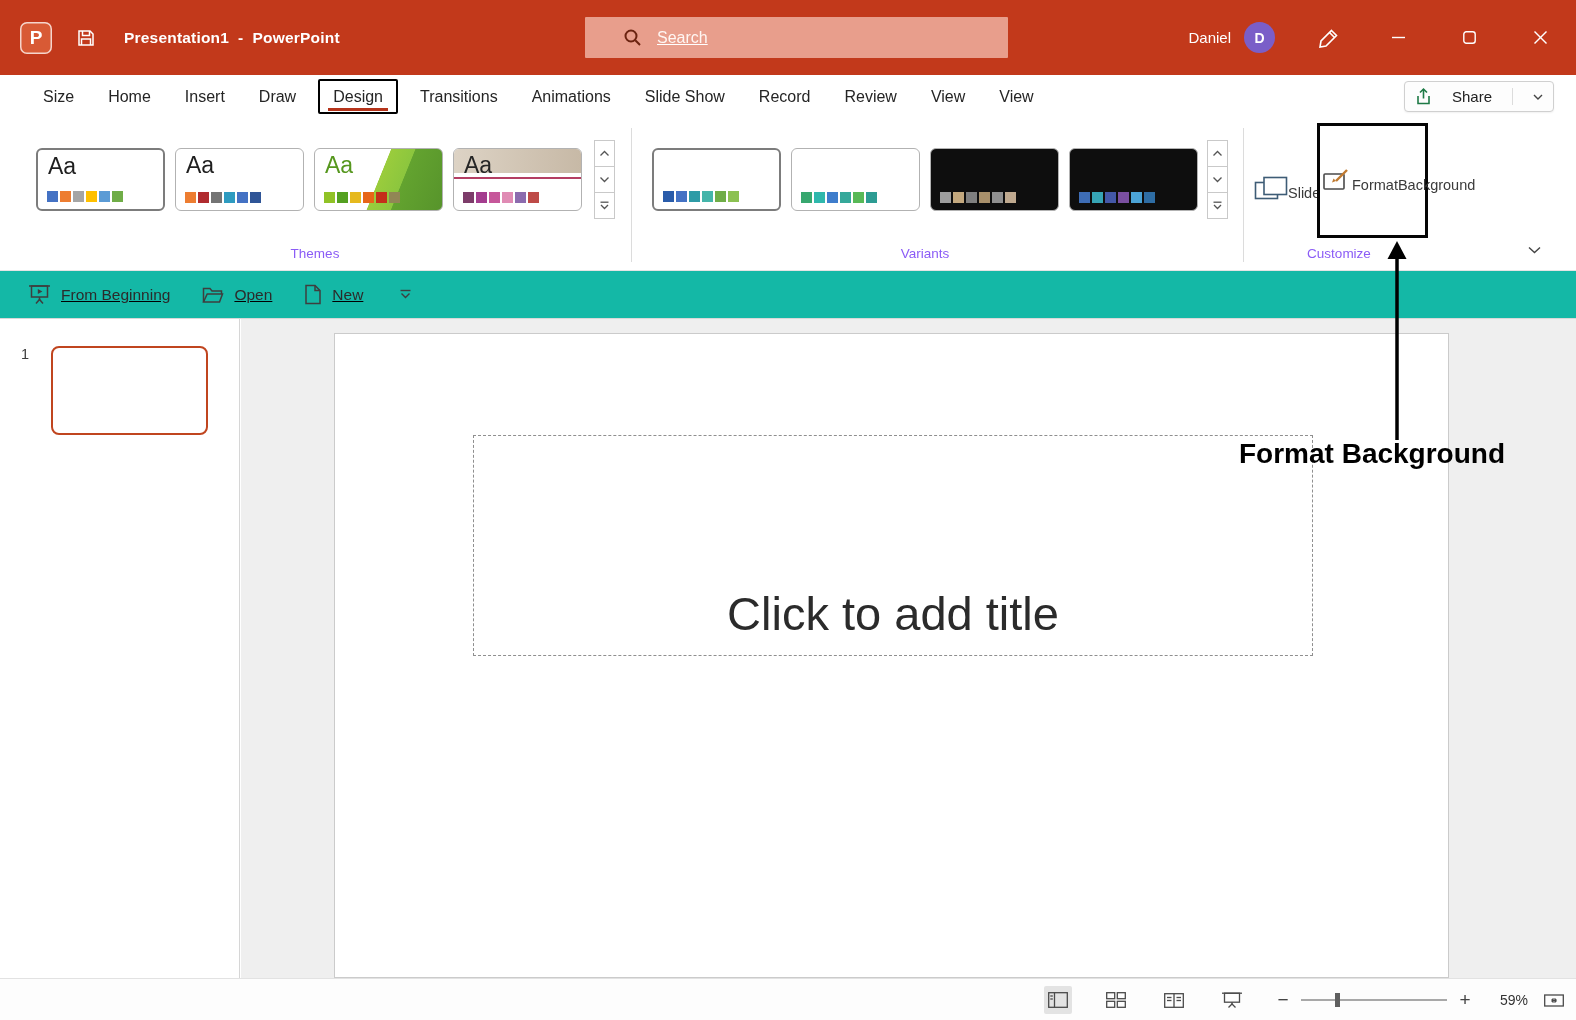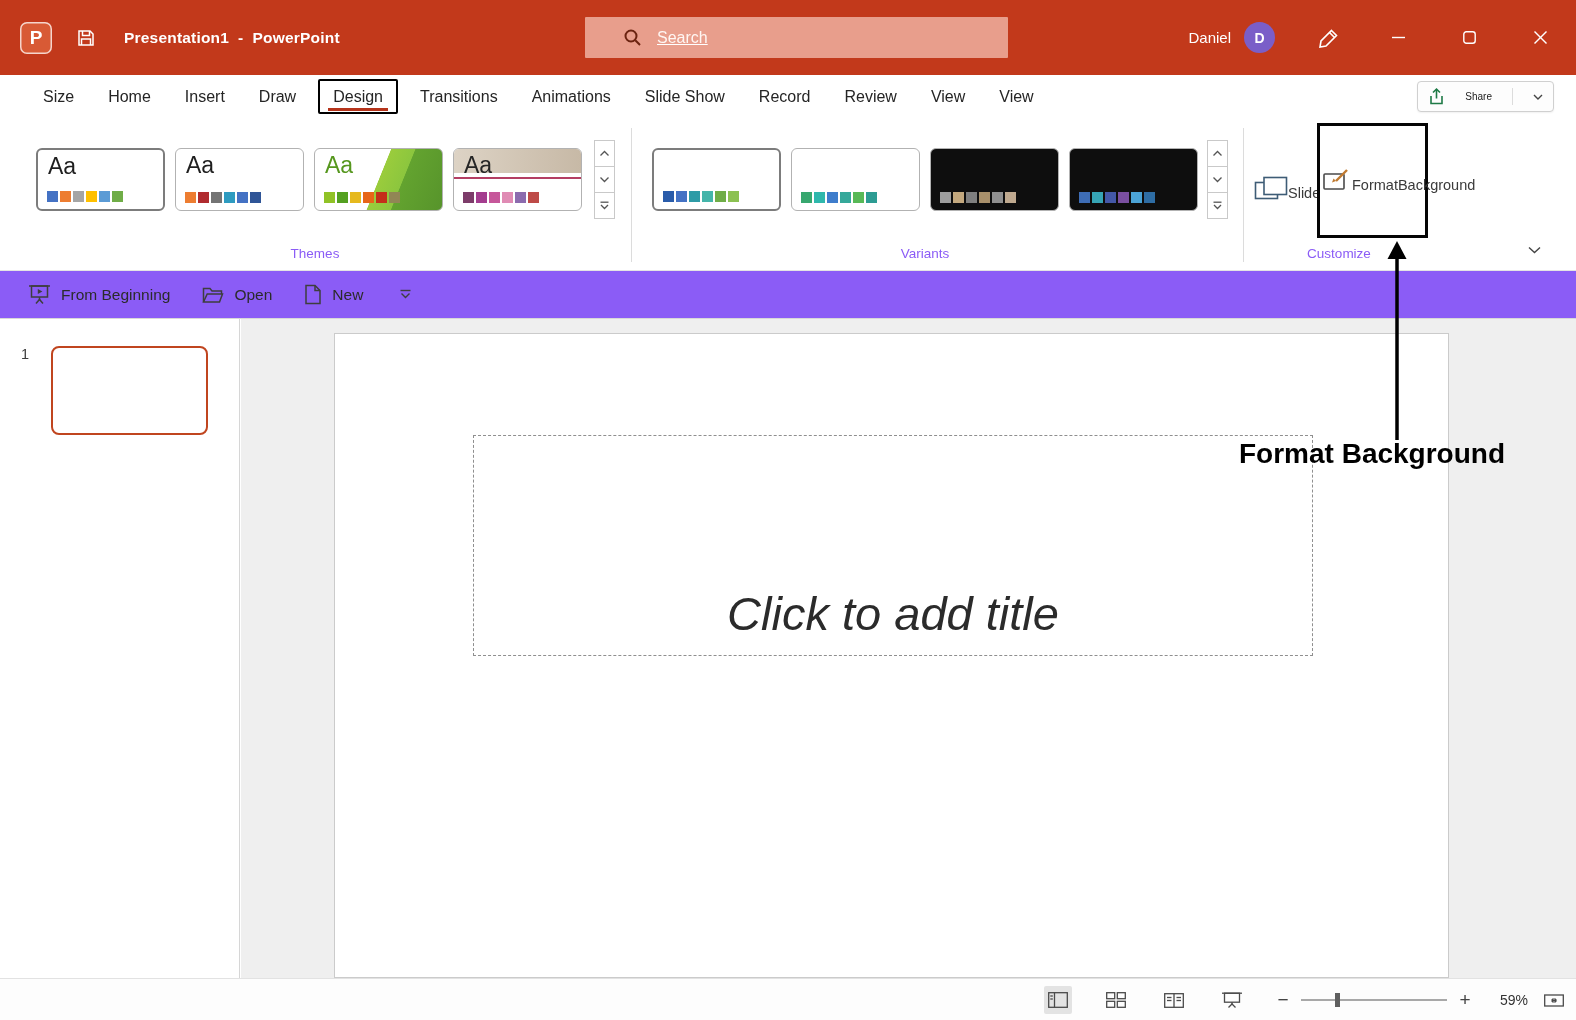--- a/index.html
+++ b/index.html
@@ -19,21 +19,21 @@
 .user-name { font-size:15px; margin-right:13px; cursor:pointer; }
 .avatar { width:31px; height:31px; border-radius:50%; background:#7A5EC8; display:flex; align-items:center; justify-content:center; font-size:14px; font-weight:700; cursor:pointer; }
 .pen { margin-left:42px; margin-right:22px; display:flex; cursor:pointer; }
 .winbtn { width:71px; height:75px; display:flex; align-items:center; justify-content:center; cursor:pointer; }
 
 
 .tabrow { position:absolute; top:75px; left:0; width:100%; height:43px; background:#fff; display:flex; align-items:center; padding-left:26px; }
 .rtab { font-size:16px; color:#252525; padding:0 17px; line-height:43px; cursor:pointer; white-space:nowrap; }
 .rtab.active { line-height:31px; border:2.5px solid #000; border-radius:2px; padding:0 13px; position:relative; margin:0 5px; }
 .rtab.active::after { content:""; position:absolute; left:8px; right:8px; bottom:1px; height:3px; background:#B5331A; }
-.share-btn { position:absolute; right:22px; top:6px; height:31px; border:1px solid #D0D0D0; border-radius:4px; background:#FDFDFD; display:flex; align-items:center; padding:0 10px; gap:20px; font-size:10px; color:#222; box-shadow:0 1px 2px rgba(0,0,0,.06); cursor:pointer; }
+.share-btn { position:absolute; right:22px; top:6px; height:31px; border:1px solid #D0D0D0; border-radius:4px; background:#FDFDFD; display:flex; align-items:center; padding:0 10px; gap:20px; font-size:15px; color:#222; box-shadow:0 1px 2px rgba(0,0,0,.06); cursor:pointer; }
 .share-div { width:1px; height:17px; background:#DCDCDC; }
 
 
 .ribbon { position:absolute; top:118px; left:0; width:100%; height:153px; background:#fff; border-bottom:1px solid #E4E4E4; }
 .tcard,.vcard { position:absolute; width:129px; height:63px; top:30px; background:#fff; border:1px solid #B2B2B2; border-radius:6px; cursor:pointer; overflow:hidden; }
 .selected-card { border:2px solid #7C7C7C; }
 .t1{left:36px}.t2{left:175px}.t3{left:314px}.t4{left:453px}
 .v1{left:652px}.v2{left:791px}.v3{left:930px}.v4{left:1069px}
 .aa { position:absolute; left:10px; top:3px; font-size:23px; color:#1F1F1F; z-index:2; }
 .sws { position:absolute; left:9px; bottom:7px; display:flex; gap:2px; z-index:2; }
@@ -49,31 +49,31 @@
 .glabel { position:absolute; top:128px; font-size:13.5px; color:#8b5cf6; text-align:center; }
 .gl-themes{left:36px; width:558px;} .gl-variants{left:652px; width:546px;} .gl-customize{left:1243px; width:192px;}
 .bigbtn { position:absolute; display:flex; flex-direction:row; align-items:center; cursor:pointer; color:#3B3B3B; font-size:14.5px; line-height:20px; text-align:center; }
 .slide-size { left:1254px; top:8px; width:64px; height:122px; padding-top:12px; }
 .format-bg { left:1317px; top:5px; width:111px; height:115px; border:3px solid #050505; padding-top:9px; background:#fff; }
 .bicon { margin-bottom:7px; display:flex; }
 .lbl-line { display:flex; align-items:center; gap:4px; }
 .collapse-chev { position:absolute; left:1519px; top:120px; width:30px; height:24px; display:flex; align-items:center; justify-content:center; cursor:pointer; }
 
 
-.quickrow { position:absolute; top:271px; left:0; width:100%; height:48px; background:#8b5cf6; border-bottom:1px solid #D8D8D8; display:flex; align-items:center; padding-left:28px; }
+.quickrow { position:absolute; top:271px; left:0; width:100%; height:48px; background:#14b8a6; border-bottom:1px solid #D8D8D8; display:flex; align-items:center; padding-left:28px;text-decoration:underline; }
 .qbtn { display:flex; align-items:center; gap:10px; font-size:15.5px; color:#2B2B2B; margin-right:32px; cursor:pointer; white-space:nowrap; }
 .qcaret { margin-left:4px; cursor:pointer; display:flex; }
 
 
 .main { position:absolute; top:319px; left:0; width:100%; height:659px; }
 .thumbs { position:absolute; left:0; top:0; width:240px; height:100%; background:#fff; border-right:1px solid #D6D6D6; }
 .thumb-num { position:absolute; left:21px; top:27px; font-size:14.5px; color:#3C3C3C; }
 .thumb { position:absolute; left:51px; top:27px; width:157px; height:89px; background:#fff; border:2.5px solid #C0451F; border-radius:8px; cursor:pointer; }
 .canvas { position:absolute; left:241px; top:0; right:0; height:100%; background:#EFEFEF; }
-.slide { position:absolute; left:93px; top:14px; width:1115px; height:645px; background:#fff; border:1px solid #CBCBCB;font-style:italic; }
+.slide { position:absolute; left:93px; top:14px; width:1115px; height:645px; background:#fff; border:1px solid #CBCBCB; }
 .ph { position:absolute; border:1px dashed #8F8F8F; display:flex; justify-content:center; cursor:text; }
 .ph-title { left:138px; top:101px; width:840px; height:221px; align-items:flex-end; padding-bottom:14px; font-size:47px; color:#2B2B2B; }
 .ph-sub { left:138px; top:324px; width:840px; height:159px; align-items:flex-start; padding-top:9px; font-size:21px; color:#222; }
 
 
 .ann-arrow { position:absolute; left:1382px; top:240px; z-index:50; }
 .ann-label { position:absolute; left:1239px; top:438px; font-size:28px; font-weight:700; color:#000; z-index:50; white-space:nowrap; }
 
 
 .statusbar { position:absolute; left:0; bottom:0; width:100%; height:42px; background:#FDFDFD; border-top:1px solid #E2E2E2; font-size:14px; color:#333; }

